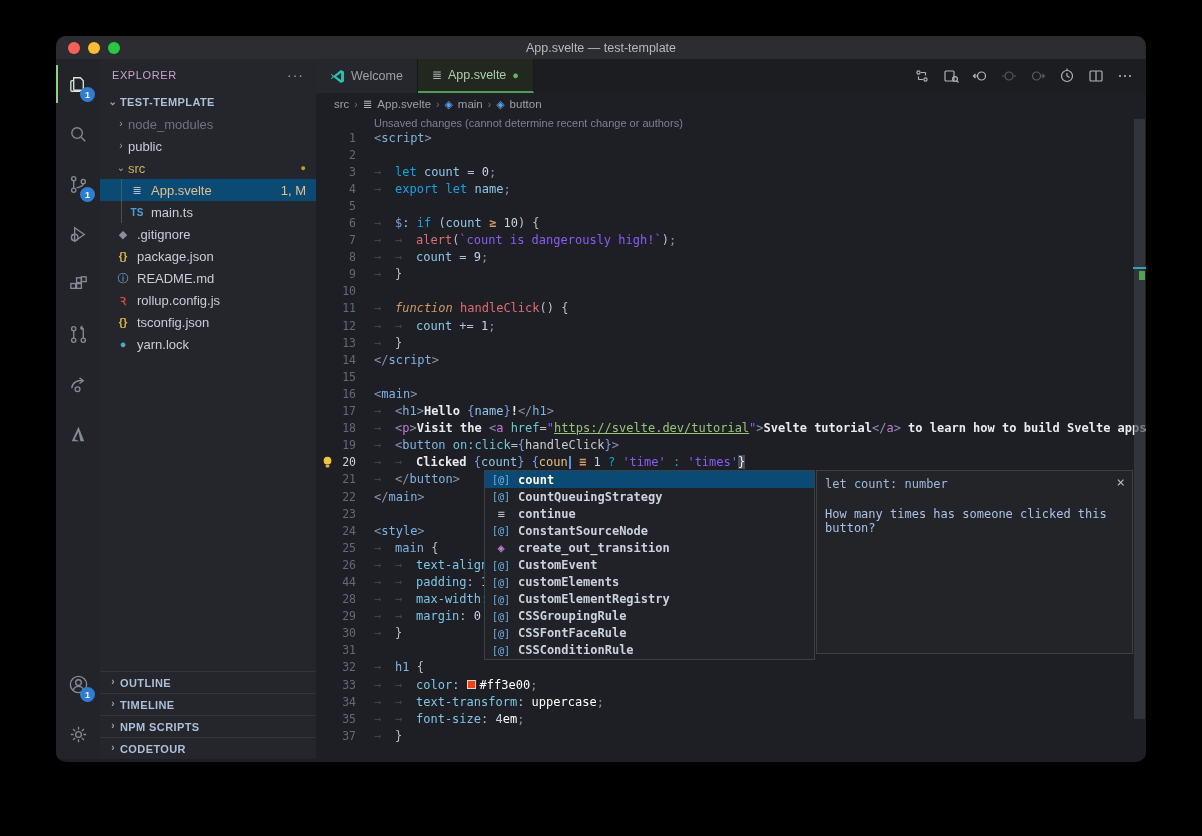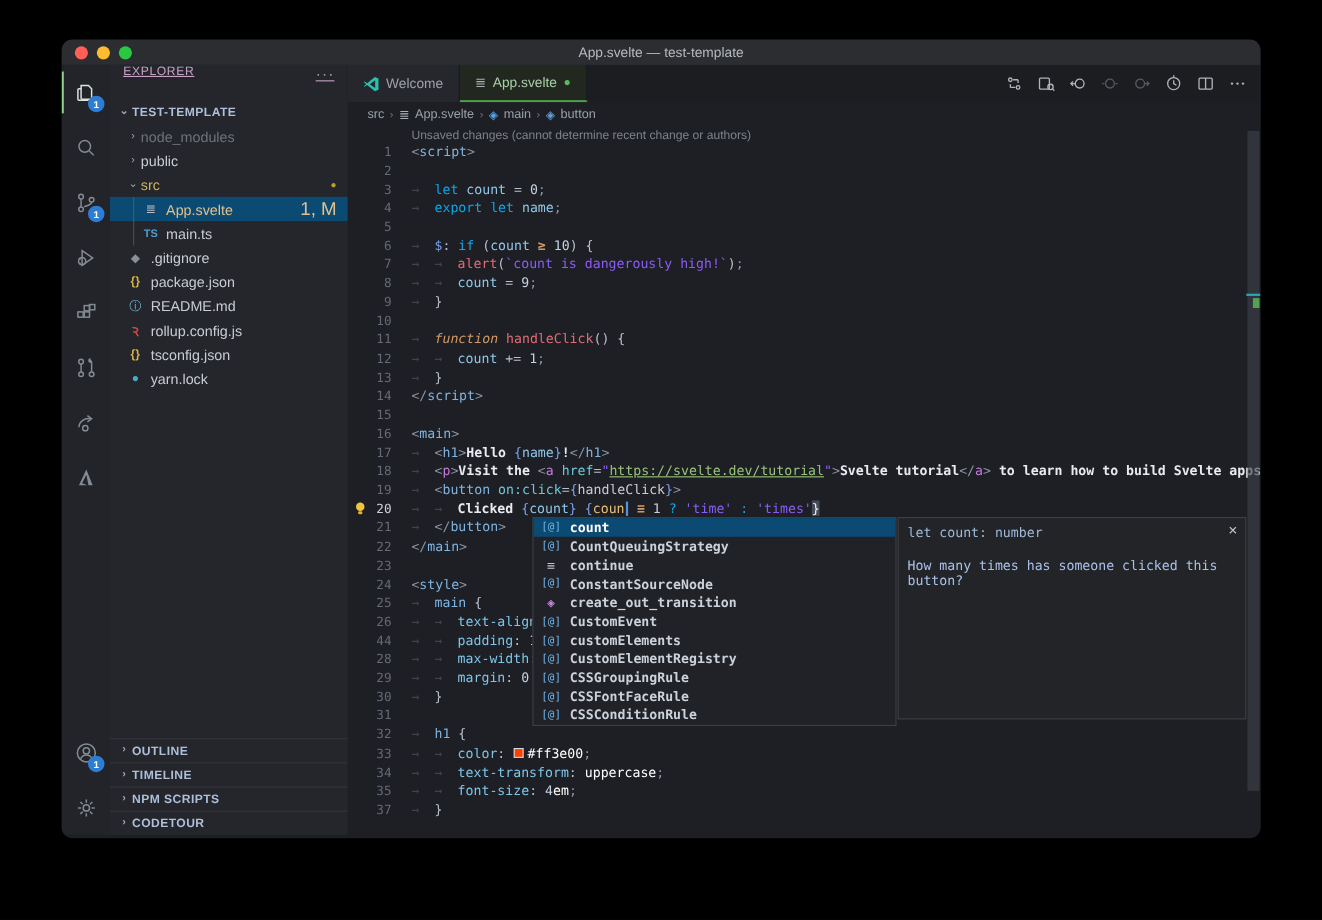--- a/index.html
+++ b/index.html
@@ -14,29 +14,29 @@
   .mainrow { display:flex; height:700px; }
   .activitybar { width:44px; background:#222429; display:flex; flex-direction:column; align-items:center; position:relative; }
   .act-item { width:44px; height:50px; display:flex; align-items:center; justify-content:center; position:relative; color:#858b94; }
   .act-item.active { color:#d9e6d9; }
   .act-item.active::before { content:""; position:absolute; left:0; top:6px; bottom:6px; width:2px; background:#8fce8f; }
   .act-item svg { width:23px; height:23px; stroke:currentColor; fill:none; stroke-width:1.4; }
   .badge { position:absolute; right:5px; bottom:7px; min-width:15px; height:15px; border-radius:50%; background:#2d7dd2; color:#fff; font-size:9px; display:flex; align-items:center; justify-content:center; font-weight:700; }
   .act-bottom { margin-top:auto; }
   
   .sidebar { width:216px; background:#24262b; display:flex; flex-direction:column; font-size:13px; position:relative; }
-  .sb-head { height:32px; display:flex; padding:0 12px; color:#c8a2c8; font-size:11px; letter-spacing:.6px; font-weight:400;text-decoration:underline; }
+  .sb-head { height:32px; display:flex; align-items:center; padding:0 12px; color:#c8a2c8; font-size:11px; letter-spacing:.6px; font-weight:400; }
   .sb-head .dots { margin-left:auto; color:#9ca1a8; font-size:14px; letter-spacing:1px; }
   .proj-row { height:22px; display:flex; align-items:center; padding-left:6px; color:#aebfd9; font-weight:700; font-size:11px; letter-spacing:.4px; }
   .chev { display:inline-block; width:14px; color:#9ca3ad; font-size:10px; text-align:center; transform:translateY(-1px); }
   .file-row { height:22px; display:flex; align-items:center; padding-left:14px; color:#c8ccd4; position:relative; }
   .file-row .fi { width:18px; display:inline-flex; justify-content:center; margin-right:5px; font-size:11px; }
   .file-row.dim { color:#6d737e; }
   .file-row.selected { background:#0b4a72; }
-  .file-row .right-badge { margin-left:auto; margin-right:10px; font-size:17px; }
+  .file-row .right-badge { margin-left:auto; margin-right:10px; font-size:13px; }
   .guide { position:absolute; left:21px; top:0; bottom:0; width:1px; background:#5d7a63; opacity:.55; }
   .sb-sections { margin-top:auto; }
   .sb-sec { height:22px; display:flex; align-items:center; padding-left:6px; color:#aebfd9; font-weight:700; font-size:11px; letter-spacing:.4px; border-top:1px solid #33353a; }
   
   .editorcol { flex:1; display:flex; flex-direction:column; background:#1d1f24; min-width:0; }
   .tabbar { height:34px; background:#1b1d21; display:flex; align-items:stretch; }
   .tab { display:flex; align-items:center; gap:6px; padding:0 14px; font-size:12.5px; color:#9da1a8; background:#25272c; border-right:1px solid #17181c; }
   .tab.active { background:#22271f; color:#a9cfa9; border-bottom:2px solid #4d9e4d; }
   .tab .ticon { font-size:12px; }
   .mod-dot { color:#5fb85f; font-size:11px; }

